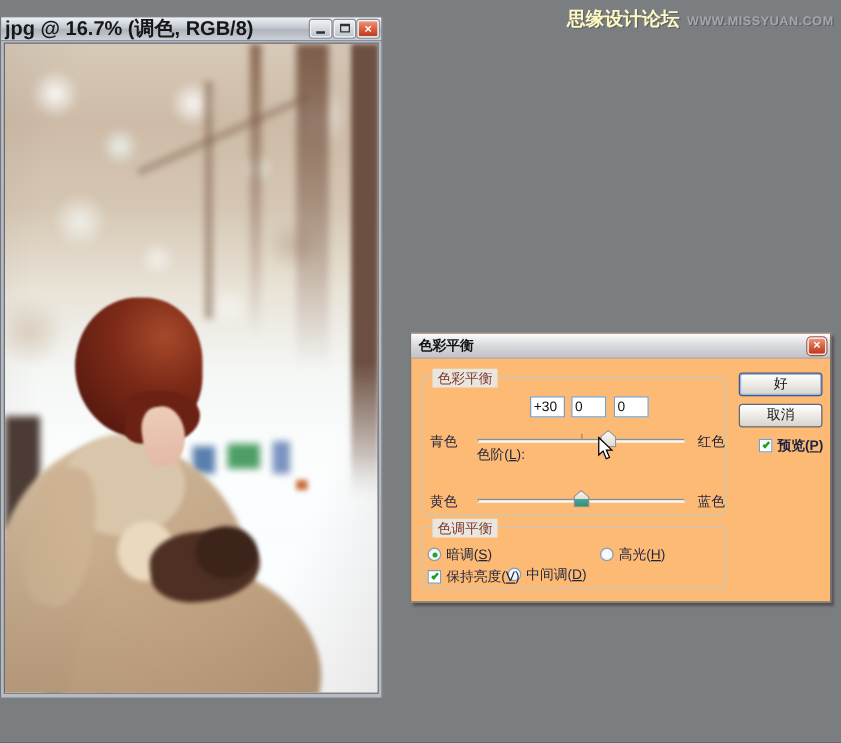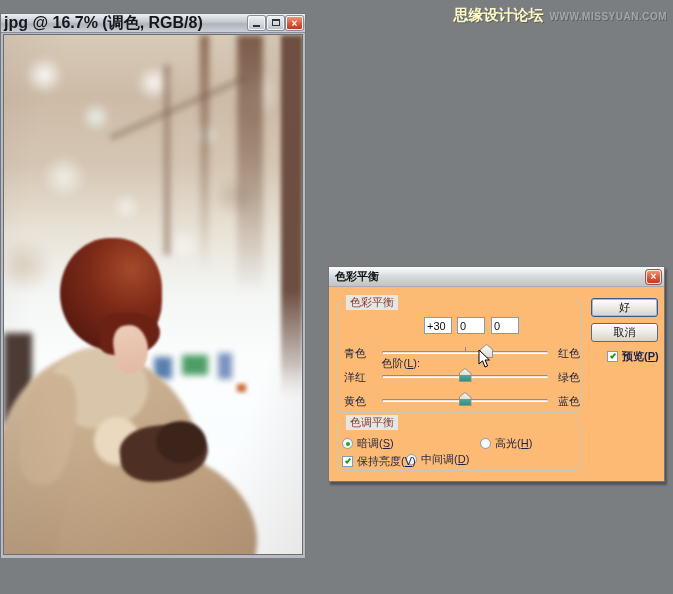--- a/index.html
+++ b/index.html
@@ -197,31 +197,20 @@
         <span class="sl-left">青色</span>
         <div class="track">
             <span class="tick"></span>
           </div>
         <div class="thumb" style="left: 142.08px;">
             <span class="tb-o"></span>
             <span class="tb-i"></span>
           </div>
         <span class="sl-right">红色</span>
       </div>
-      <div class="slider-row row1">
-        <span class="sl-left">洋红</span>
-        <div class="track">
-            <span class="tick"></span>
-          </div>
-        <div class="thumb teal" style="left: 120.5px;">
-            <span class="tb-o"></span>
-            <span class="tb-i"></span>
-          </div>
-        <span class="sl-right">绿色</span>
-      </div>
       <div class="slider-row row2">
         <span class="sl-left">黄色</span>
         <div class="track">
             <span class="tick"></span>
           </div>
         <div class="thumb teal" style="left: 120.5px;">
             <span class="tb-o"></span>
             <span class="tb-i"></span>
           </div>
         <span class="sl-right">蓝色</span>

